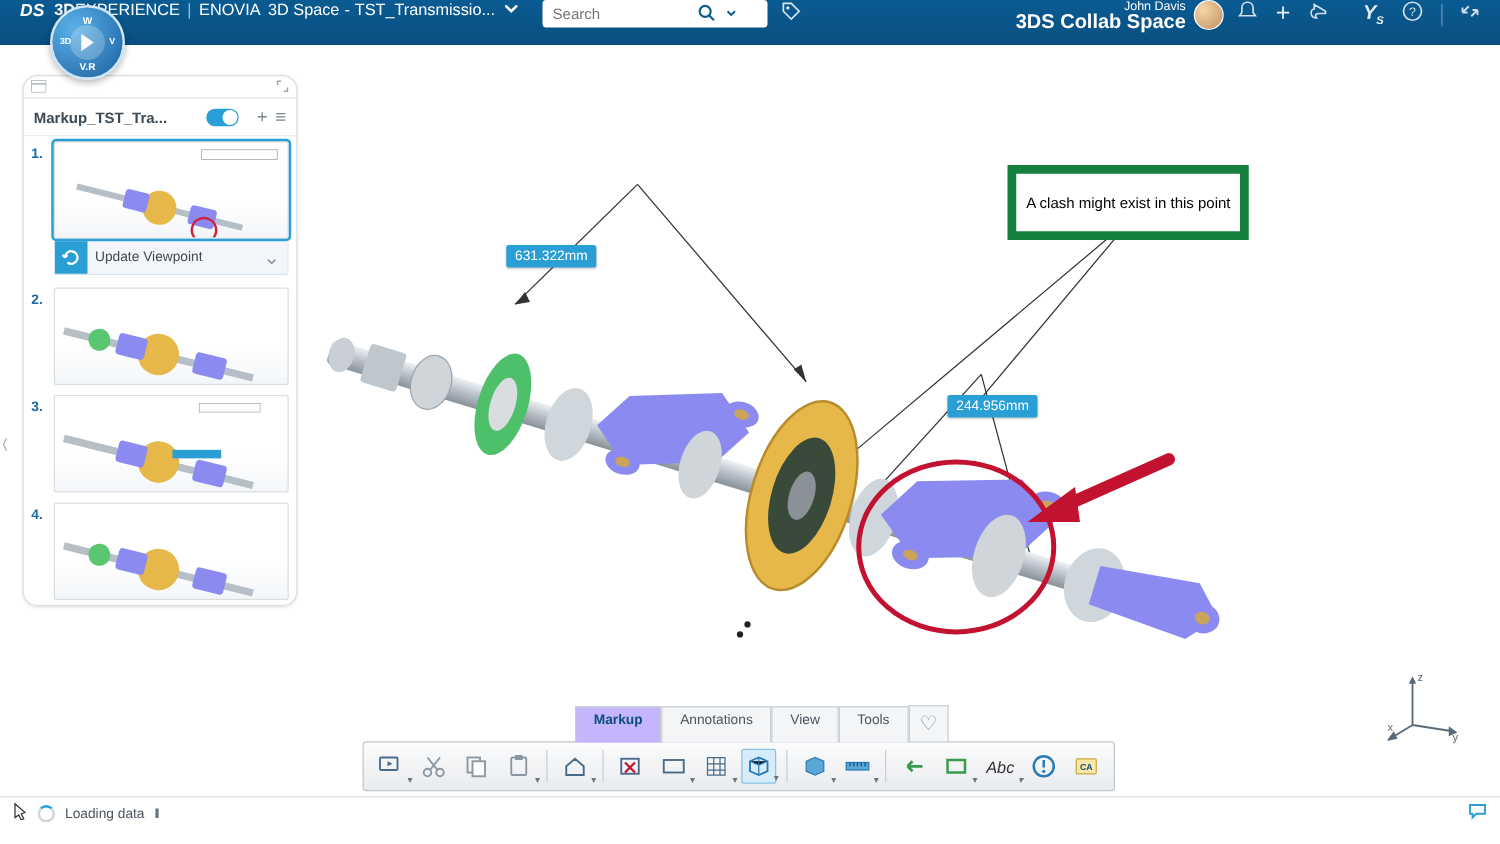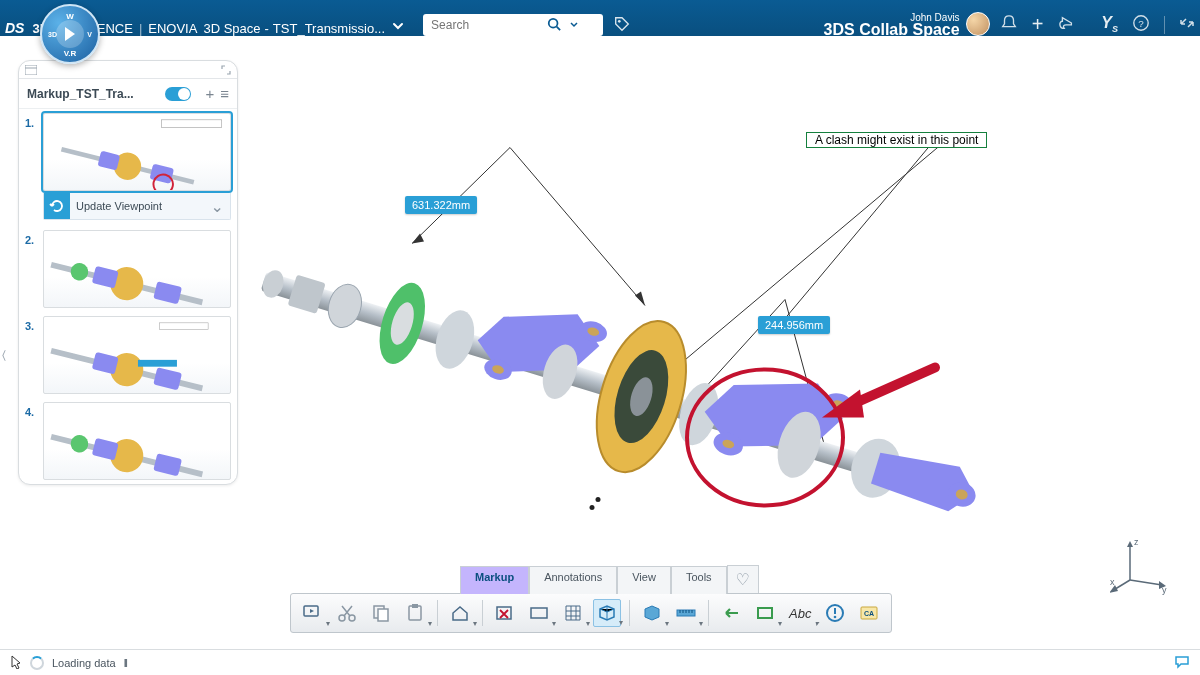--- a/index.html
+++ b/index.html
@@ -1,19 +1,19 @@
 <!DOCTYPE html>
 <html><head>
 <meta charset="utf-8">
 <style>
   * { box-sizing: border-box; margin: 0; padding: 0; }
   body { font-family: Arial, sans-serif; width: 1200px; height: 675px; overflow: hidden; background: #fff; position: relative; }
 
   
-  .topbar { height: 36px; background: linear-gradient(#0a5b93,#094f7f); display: flex; align-items: flex-end; color: #fff; font-size: 13px; padding: 0 5px; position: relative; }
+  .topbar { height: 36px; background: linear-gradient(#0a5b93,#094f7f); display: flex; align-items: flex-start; color: #fff; font-size: 13px; padding: 0 16px; position: relative; }
   .logo { display:flex; align-items:center; gap:4px; margin-right: 8px; }
   .logo-3ds { font-size: 14px; font-style: italic; font-weight:bold; }
   .brand { font-size: 13px; }
   .brand b { font-weight: bold; }
   .tb-sep { margin: 0 6px; opacity: .6; }
   .app-title { margin-left: 4px; }
   .doc-drop { margin-left: 6px; }
   .search-wrap { margin-left: 18px; display:flex; align-items:center; background:#fff; border-radius:3px; height:22px; width:180px; }
   .search-wrap input { border:none; outline:none; width:120px; font-size:12px; padding:0 8px; color:#15803d; background:transparent; }
   .search-wrap .icon { color:#0a5b93; font-size:13px; padding:0 4px; }
@@ -58,41 +58,41 @@
   .slide-footer .refresh { width:26px; height:26px; background:#2a9fd6; color:#fff; display:flex; align-items:center; justify-content:center; font-size:14px; }
   .slide-footer .uv { flex:1; font-size:11px; color:#3c4a55; padding-left:6px; }
   .slide-footer .chev { color:#8a97a3; padding:0 6px; }
 
   
   .edge-chevron { position:absolute; left:0; top:346px; color:#9aa5af; font-size:12px; padding:2px; cursor:pointer; }
 
   
   .viewport { position:absolute; left:240px; right:0; top:36px; bottom:36px; }
   .viewport svg { position:absolute; inset:0; width:100%; height:100%; }
-  .callout-box { position:absolute; background:#fff; border:1px solid #15803d; padding:0 8px; font-size:12px; }
+  .callout-box { position:absolute; background:#fff; border:7px solid #15803d; padding:16px 8px; font-size:12px; }
   .dim-label { position:absolute; background:#2a9fd6; color:#fff; font-size:11px; padding:3px 7px; border-radius:2px; box-shadow:0 1px 2px rgba(0,0,0,.2); }
 
   
   .axis-triad { position:absolute; right:30px; bottom:80px; width:60px; height:60px; }
   .axis-triad svg { width:100%; height:100%; }
 
   
   .bottom-stack { position:absolute; left:290px; bottom:42px; }
   .tabrow { display:flex; gap:0; margin-left:170px; }
   .tab { font-size:11px; padding:4px 14px; background:#f3f5f7; border:1px solid #c9cfd4; border-bottom:none; color:#4a555f; cursor:pointer; position:relative; top:1px; }
   .tab.active { background:#c4b5fd; color:#0a4f7f; font-weight:600; }
   .tab-heart { padding:4px 8px; background:#f3f5f7; border:1px solid #c9cfd4; border-bottom:none; color:#8a97a3;}
   .toolbar { display:flex; align-items:center; gap:6px; background:linear-gradient(#fcfcfd,#e8ebee); border:1px solid #bfc6cc; border-radius:3px; padding:4px 8px; height:40px; }
   .tbtn { width:28px; height:28px; display:flex; align-items:center; justify-content:center; border-radius:2px; cursor:pointer; color:#4a6b88; position:relative; }
   .tbtn .dd { position:absolute; right:-3px; bottom:-1px; font-size:8px; color:#6b7680; }
   .tsep { width:1px; height:26px; background:#c9cfd4; margin:0 2px; }
   .tbtn svg { width:22px; height:22px; }
 
   
-  .statusbar { position:absolute; left:0; right:0; bottom:0; height:26px; border-top:1px solid #d9dde0; background:#fff; display:flex; align-items:center; font-size:11px; color:#4a555f; padding:0 10px; }
+  .statusbar { position:absolute; left:0; right:0; bottom:12px; height:26px; border-top:1px solid #d9dde0; background:#fff; display:flex; align-items:center; font-size:11px; color:#4a555f; padding:0 10px; }
   .statusbar .sp { width:14px; height:14px; border:2px solid #cfd6dc; border-top-color:#2a9fd6; border-radius:50%; margin:0 8px; }
   .statusbar .pause { margin-left:8px; letter-spacing:-2px; font-weight:bold; color:#6b7680; }
   .statusbar .right { margin-left:auto; display:flex; align-items:center; gap:6px; color:#2a9fd6; }
 
 </style>
 </head>
 <body>
 
 <div class="topbar">
   <div class="logo">

